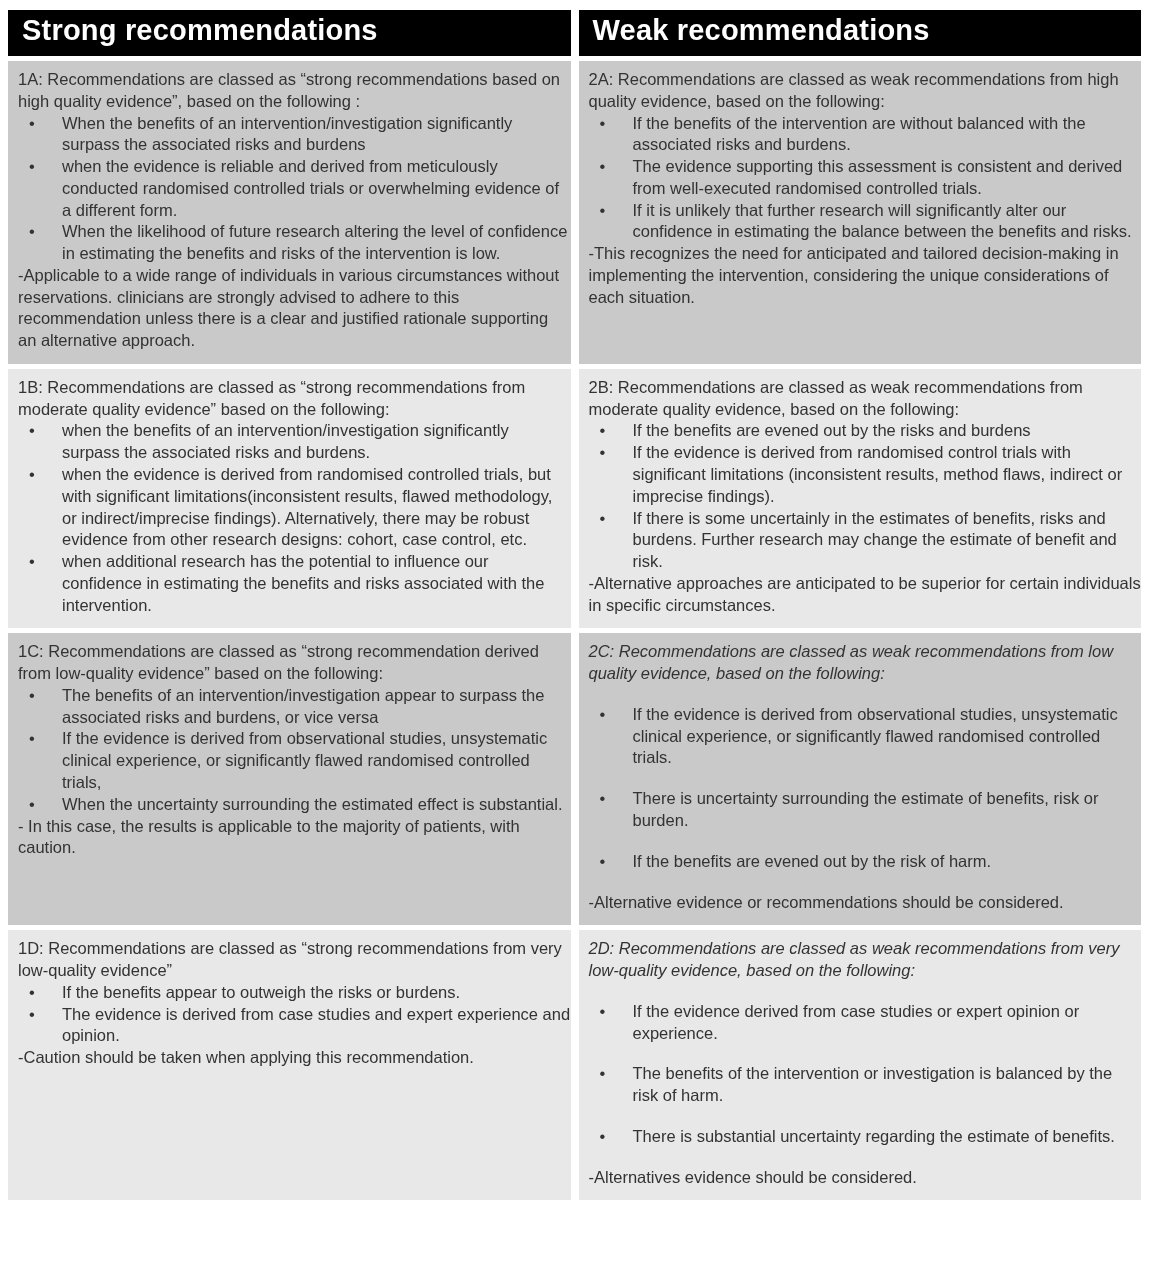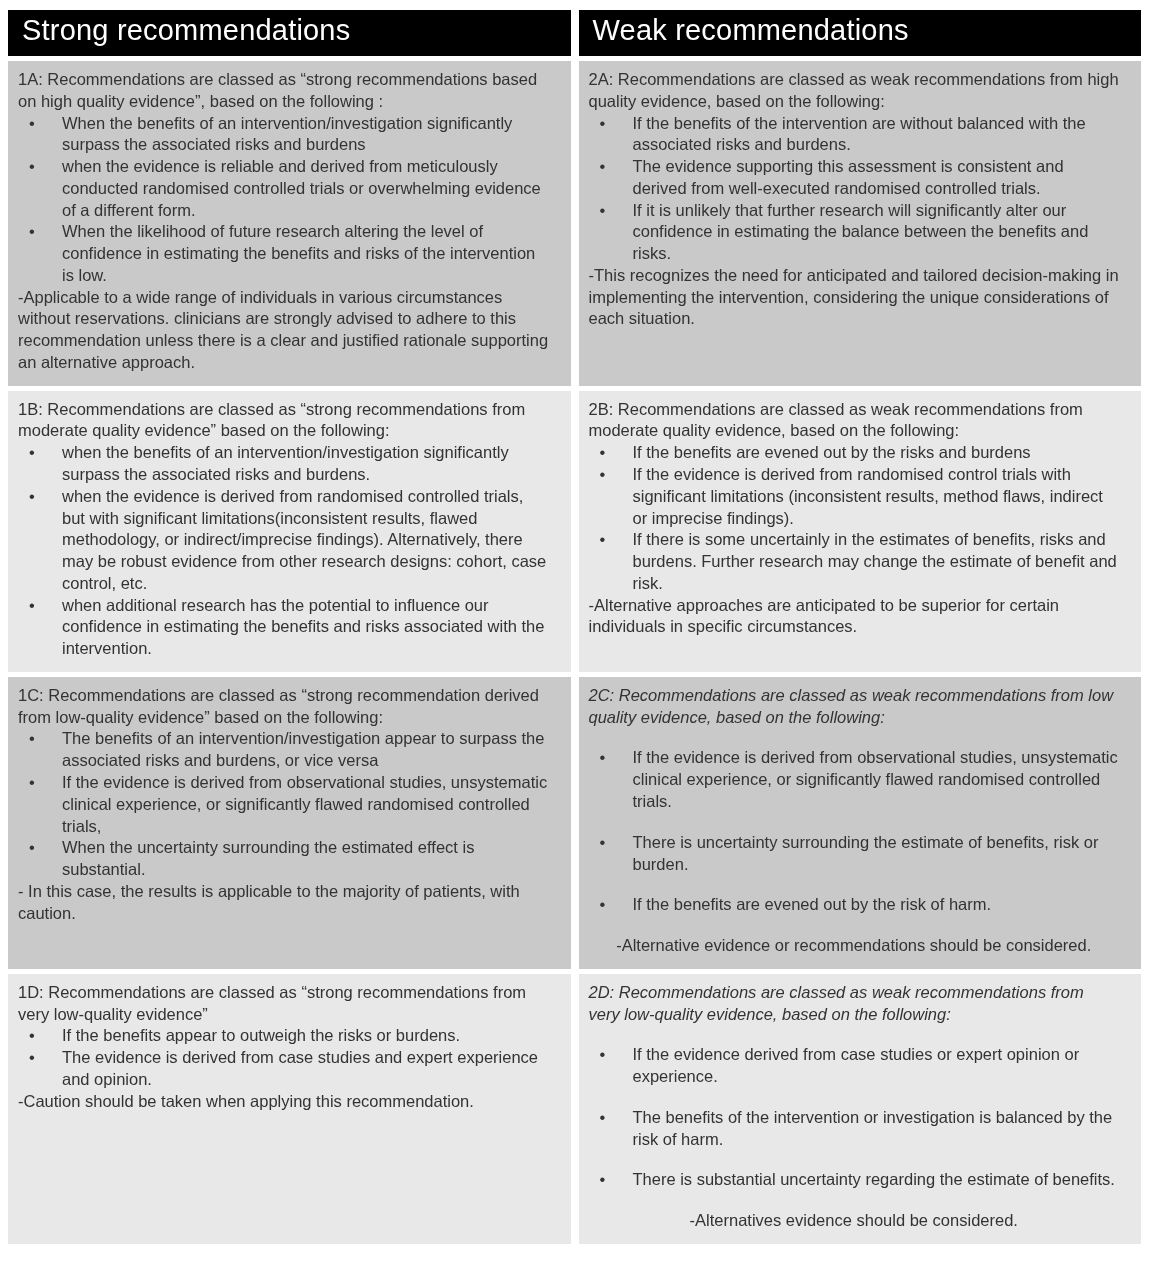--- a/index.html
+++ b/index.html
@@ -19,42 +19,42 @@
     background: var(--page-bg);
     font-family: "Liberation Sans", "DejaVu Sans", sans-serif;
     color: var(--text);
   }
   .header-row { display: flex; gap: 8px; margin-bottom: 5px; }
   .header-cell {
     flex: 1 1 0;
     background: var(--header-bg);
     color: var(--header-text);
     font-size: 29px;
-    font-weight: normal;
+    font-weight: bold;
     padding: 4px 12px 9px 14px;
     letter-spacing: 0.2px;
   }
   .row { display: flex; gap: 8px; margin-bottom: 5px; align-items: stretch; }
   .cell {
     flex: 1 1 0;
-    padding: 8px 22px 12px 10px;
+    padding: 8px 0 12px 10px;
     font-size: 16.5px;
     line-height: 1.32;
   }
   .shade-dark .cell { background: var(--row-dark); }
   .shade-light .cell { background: var(--row-light); }
   .intro, .note { margin: 0; }
   .bullets { margin: 0; padding: 0; list-style: none; }
   .bullet { display: flex; }
   .glyph { flex: 0 0 44px; padding-left: 11px; }
   .btext { flex: 1 1 auto; }
   
   .spaced .intro { margin-bottom: 19px; font-style: italic; }
   .spaced .bullet { margin-bottom: 19px; }
-  .spaced .note { margin-top: 8px; text-align: center; }
+  .spaced .note { margin-top: 8px; }
 </style>
 </head>
 <body>
 
 <div class="page">
 
   <div class="header-row">
     <div class="header-cell">Strong recommendations</div>
     <div class="header-cell">Weak recommendations</div>
   </div>

